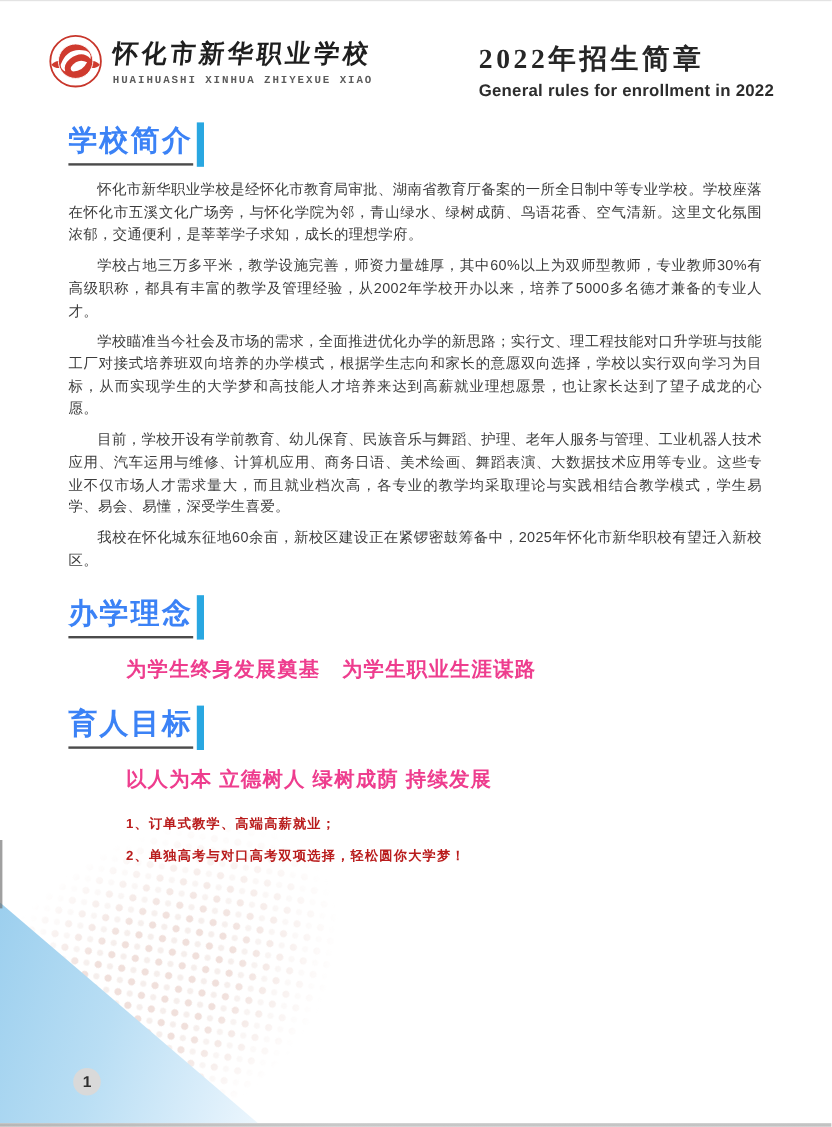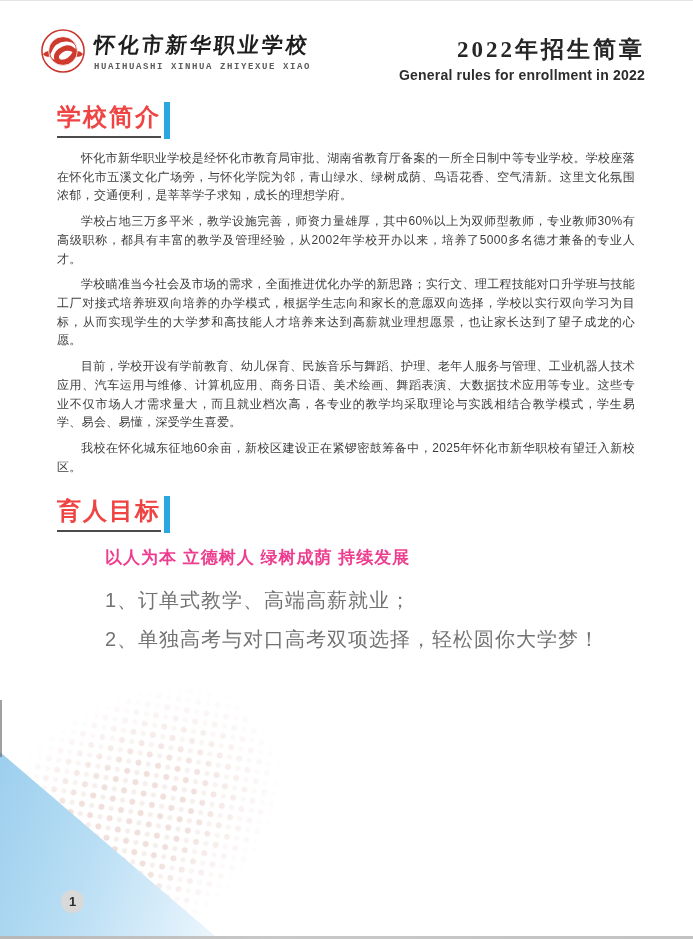--- a/index.html
+++ b/index.html
@@ -67,37 +67,37 @@
   .brand-cn {
     font-size: 21px; font-weight: 900; color: #1e1e1e;
     letter-spacing: 3px; transform: skewX(-6deg);
     font-family: "DejaVu Sans", sans-serif;
   }
   .brand-en {
     font-size: 9px; color: #5c5c5c; letter-spacing: 1.6px; margin-top: 3px;
     font-weight: 700;
     font-family: Liberation Mono, monospace;
   }
-  .issue { text-align: right; margin-top: 6px; }
+  .issue { text-align: left; margin-top: 6px; }
   .issue-title {
     font-family: "Liberation Serif", "DejaVu Serif", serif;
     font-size: 23px; font-weight: 700; color: #262626; letter-spacing: 3px;
   }
   .issue-sub {
     font-size: 14px; color: #2d2d2d; margin-top: 2px; letter-spacing: 0.2px;
     font-weight: 600;
   }
 
   
   .content { position: relative; z-index: 5; padding: 0 58px 0 57px; }
 
   .sec-title { display: flex; align-items: flex-start; margin: 0 0 0 0; }
   .sec-title-text {
     display: inline-block;
-    font-size: 24px; font-weight: 900; color: #ef4444; letter-spacing: 2px;
+    font-size: 24px; font-weight: 900; color: #3b82f6; letter-spacing: 2px;
     padding-bottom: 3px;
     border-bottom: 2.5px solid #4b4b4b;
   }
   .blue-bar {
     display: inline-block; width: 6px; height: 37px;
     background: #29a7e1; margin-left: 3px; margin-top: 1px;
   }
 
   .sec-intro { margin-top: 12px; }
   .body-par {
@@ -106,21 +106,21 @@
     margin-top: 7px; letter-spacing: 0.3px;
   }
   .sec-intro .body-par:first-of-type { margin-top: 10px; }
 
   .sec-block { margin-top: 18px; }
   .slogan {
     color: #ee3d8e; font-weight: 700; font-size: 17px;
     margin: 13px 0 0 48px; letter-spacing: 1px;
   }
   .feature-item {
-    color: #737373; font-weight: 400; font-size: 20px;
+    color: #b91c1c; font-weight: 700; font-size: 11px;
     margin: 12px 0 0 48px; letter-spacing: 1px;
   }
   .sec-features .feature-item:first-of-type { margin-top: 15px; }
 </style>
 </head>
 <body>
 
 <div class="page">
 
   <div class="halftone"></div>
@@ -160,20 +160,27 @@
         <span class="sec-title-text">学校简介</span>
         <span class="blue-bar"></span>
       </div>
       <p class="body-par">怀化市新华职业学校是经怀化市教育局审批、湖南省教育厅备案的一所全日制中等专业学校。学校座落在怀化市五溪文化广场旁，与怀化学院为邻，青山绿水、绿树成荫、鸟语花香、空气清新。这里文化氛围浓郁，交通便利，是莘莘学子求知，成长的理想学府。</p>
       <p class="body-par">学校占地三万多平米，教学设施完善，师资力量雄厚，其中60%以上为双师型教师，专业教师30%有高级职称，都具有丰富的教学及管理经验，从2002年学校开办以来，培养了5000多名德才兼备的专业人才。</p>
       <p class="body-par">学校瞄准当今社会及市场的需求，全面推进优化办学的新思路；实行文、理工程技能对口升学班与技能工厂对接式培养班双向培养的办学模式，根据学生志向和家长的意愿双向选择，学校以实行双向学习为目标，从而实现学生的大学梦和高技能人才培养来达到高薪就业理想愿景，也让家长达到了望子成龙的心愿。</p>
       <p class="body-par">目前，学校开设有学前教育、幼儿保育、民族音乐与舞蹈、护理、老年人服务与管理、工业机器人技术应用、汽车运用与维修、计算机应用、商务日语、美术绘画、舞蹈表演、大数据技术应用等专业。这些专业不仅市场人才需求量大，而且就业档次高，各专业的教学均采取理论与实践相结合教学模式，学生易学、易会、易懂，深受学生喜爱。</p>
       <p class="body-par">我校在怀化城东征地60余亩，新校区建设正在紧锣密鼓筹备中，2025年怀化市新华职校有望迁入新校区。</p>
     </div>
 
+    <div class="sec-block">
+      <div class="sec-title">
+        <span class="sec-title-text">办学理念</span>
+        <span class="blue-bar"></span>
+      </div>
+      <p class="slogan">为学生终身发展奠基　为学生职业生涯谋路</p>
+    </div>
 
     <div class="sec-block">
       <div class="sec-title">
         <span class="sec-title-text">育人目标</span>
         <span class="blue-bar"></span>
       </div>
       <p class="slogan">以人为本 立德树人 绿树成荫 持续发展</p>
     </div>
 
     <div class="sec-block sec-features">

